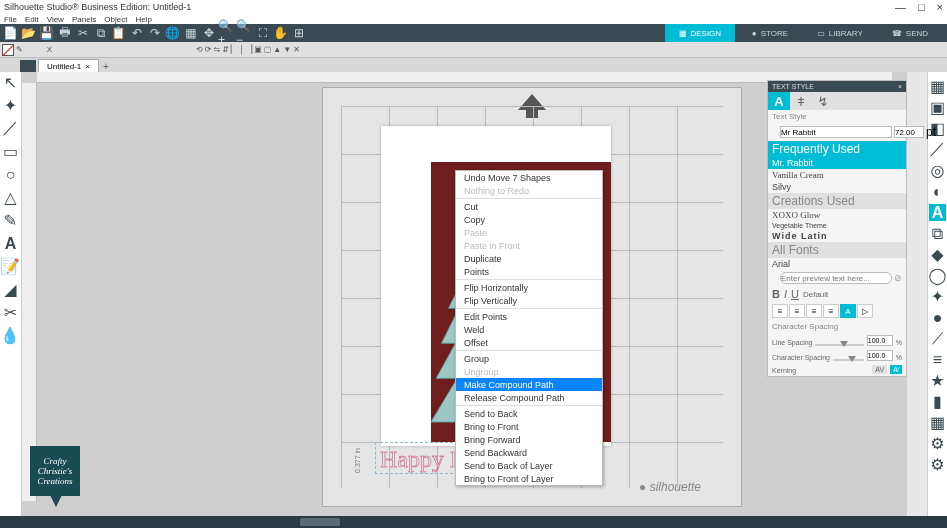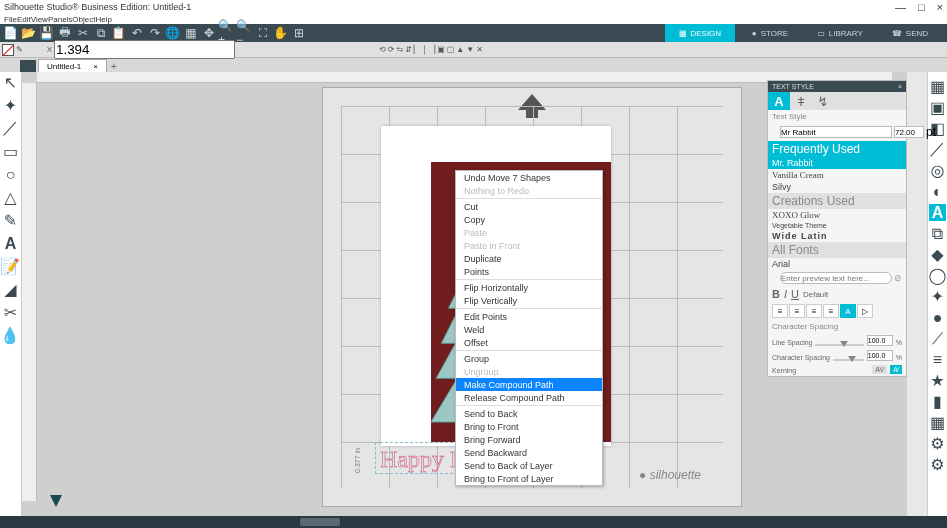--- a/index.html
+++ b/index.html
@@ -1,51 +1,51 @@
 <!DOCTYPE html>
 <html><head>
 <meta charset="utf-8">
 <style>
 * { margin: 0; padding: 0; box-sizing: border-box; font-family: Arial, sans-serif; }
 body { width: 947px; height: 528px; background: #e8e8e8; overflow: hidden; position: relative; }
 
 .titlebar { height: 14px; background: #fff; display: flex; align-items: center; font-size: 9px; color: #333; padding: 0 4px; }
 .titlebar .win-controls { margin-left: auto; display: flex; gap: 12px; font-size: 11px; }
 
-.menubar { height: 10px; background: #fff; display: flex; font-size: 8px; color: #333; padding: 0 4px; align-items: center; }
+.menubar { height: 10px; background: #fff; display: flex; gap: 8px; font-size: 8px; color: #333; padding: 0 4px; align-items: center; }
 
 .maintoolbar { height: 18px; background: #3a4a52; display: flex; align-items: center; padding: 0 2px; }
 .maintoolbar .tb-icon { width: 18px; height: 18px; display: flex; align-items: center; justify-content: center; color: #c8d4da; font-size: 12px; }
 .maintoolbar .tabs-right { margin-left: auto; display: flex; }
 .maintoolbar .nav-tab { width: 70px; height: 18px; background: #3a4a52; display: flex; align-items: center; justify-content: center; gap: 4px; color: #c8d4da; font-size: 8px; }
 .maintoolbar .nav-tab.active { background: #00bcd4; color: #fff; }
 
 .proptoolbar { height: 16px; background: #e0e0e0; border-bottom: 1px solid #bbb; display: flex; align-items: center; padding: 0 2px; gap: 2px; font-size: 8px; color: #555; }
 
 .tabstrip { height: 14px; background: #d8d8d8; display: flex; align-items: end; padding-left: 20px; }
-.tabstrip .doc-tab { height: 13px; background: #fff; border: 1px solid #aaa; border-bottom: none; font-size: 8px; padding: 0 8px; display: flex; align-items: center; gap:12px; }
+.tabstrip .doc-tab { height: 13px; background: #fff; border: 1px solid #aaa; border-bottom: none; font-size: 8px; padding: 0 8px; display: flex; align-items: center; gap:4px; }
 
 .workspace { position: absolute; top: 72px; left: 22px; right: 40px; bottom: 12px; background: #cfcfcf; }
 
 .left-tools { position: absolute; top: 72px; left: 0; width: 22px; bottom: 12px; background: #fff; border-right:1px solid #ccc; display: flex; flex-direction: column; align-items:center; padding-top:2px; gap:6px; }
 .left-tools .lt { width: 18px; height: 17px; display:flex; align-items:center; justify-content:center; color:#3a4a52; }
 
 .right-tools { position: absolute; top: 72px; right: 0; width: 20px; bottom: 12px; background: #fff; border-left:1px solid #ccc; display:flex; flex-direction:column; align-items:center; padding-top:6px; gap:4px; }
 .right-tools .rt { width:17px; height:17px; display:flex; align-items:center; justify-content:center; color:#3a4a52; }
 .right-tools .rt.active { background:#00bcd4; color:#fff; }
 
 .canvas-ruler-top { position:absolute; top:0; left:15px; right:15px; height:11px; background:#efefef; border-bottom:1px solid #bbb; }
 .canvas-ruler-left { position:absolute; top:11px; left:0; width:15px; bottom:15px; background:#efefef; border-right:1px solid #bbb; }
 
 .mat { position:absolute; top:15px; left:300px; width:420px; height:420px; background:#e5e5e5; border:1px solid #aaa; }
 .mat-grid { position:absolute; inset:18px; }
 .mat-grid::before { content:""; position:absolute; inset:0; background-image: linear-gradient(#bbb 1px,transparent 1px),linear-gradient(90deg,#bbb 1px,transparent 1px); background-size:48px 48px; }
 .mat .arrow-top { position:absolute; top:6px; left:50%; transform:translateX(-50%); width:0; height:0; border-left:14px solid transparent; border-right:14px solid transparent; border-bottom:16px solid #555;}
 .mat .arrow-top::after { content:""; position:absolute; top:16px; left:-6px; width:12px; height:8px; background:#555;}
-.mat .silh-logo { position:absolute; bottom:24px; right:40px; font-size:12px; color:#888; font-style:italic; }
+.mat .silh-logo { position:absolute; bottom:12px; right:40px; font-size:12px; color:#888; font-style:italic; }
 
 .card { position:absolute; top:38px; left:58px; width:230px; height:320px; background:#fff; box-shadow: 0 0 3px rgba(0,0,0,0.25); }
 .card .red { position:absolute; top:36px; left:50px; width:180px; height:280px; background:#6f1d1d; }
 .card .tree { position:absolute; bottom:0; left:0; fill:#9cc7c4; stroke:#5aa8a2; stroke-width:1;}
 .card .happy { position:absolute; bottom:-28px; left:-6px; width:228px; height:32px; border:1px dashed #8bc; }
 .card .happy svg text { font-family: cursive; font-size:24px; fill:none; stroke:#c47; stroke-width:0.5; }
 
 .context-menu { position:absolute; top:170px; left:455px; width:148px; background:#fff; border:1px solid #bbb; box-shadow:1px 1px 3px rgba(0,0,0,0.3); font-size:9px; color:#333; z-index:50; }
 .context-menu .item { padding:1.5px 8px; white-space:nowrap; }
 .context-menu .item.disabled { color:#bbb; }
@@ -128,21 +128,20 @@
   </div>
 </div>
 
 <div class="proptoolbar">
   <span style="width:12px;height:12px;background:#fff;border:1px solid #555;display:inline-block;position:relative">
       <span style="position:absolute;width:140%;height:1px;background:red;top:50%;left:-20%;transform:rotate(-45deg)"></span>
     </span>
   <span>✎</span>
   <span style="width:20px"></span>
   <span>X</span>
-  <input value="1.394" style="">
   <span style="width:140px"></span>
 
   <span>⟲</span>
   <span>⟳</span>
   <span>⇋</span>
   <span>⇵</span>
   <span>▏</span>
   <span>│</span>
   <span>▕</span>
   <span>▣</span>
@@ -317,18 +316,19 @@
       <span>%</span>
   </div>
   <div class="spacing-row">
     <span>Kerning</span>
     <span style="margin-left:auto;background:#e0e0e0;padding:1px 3px">AV</span>
     <span style="background:#00bcd4;color:#fff;padding:1px 3px">A⁄</span>
   </div>
 </div>
 
 <div class="watermark">
+  <div class="box">Crafty Christie's Creations</div>
   <div class="tail"></div>
 </div>
 
 <div class="statusbar">
   <div class="handle"></div>
 </div>
 
 </body></html>

